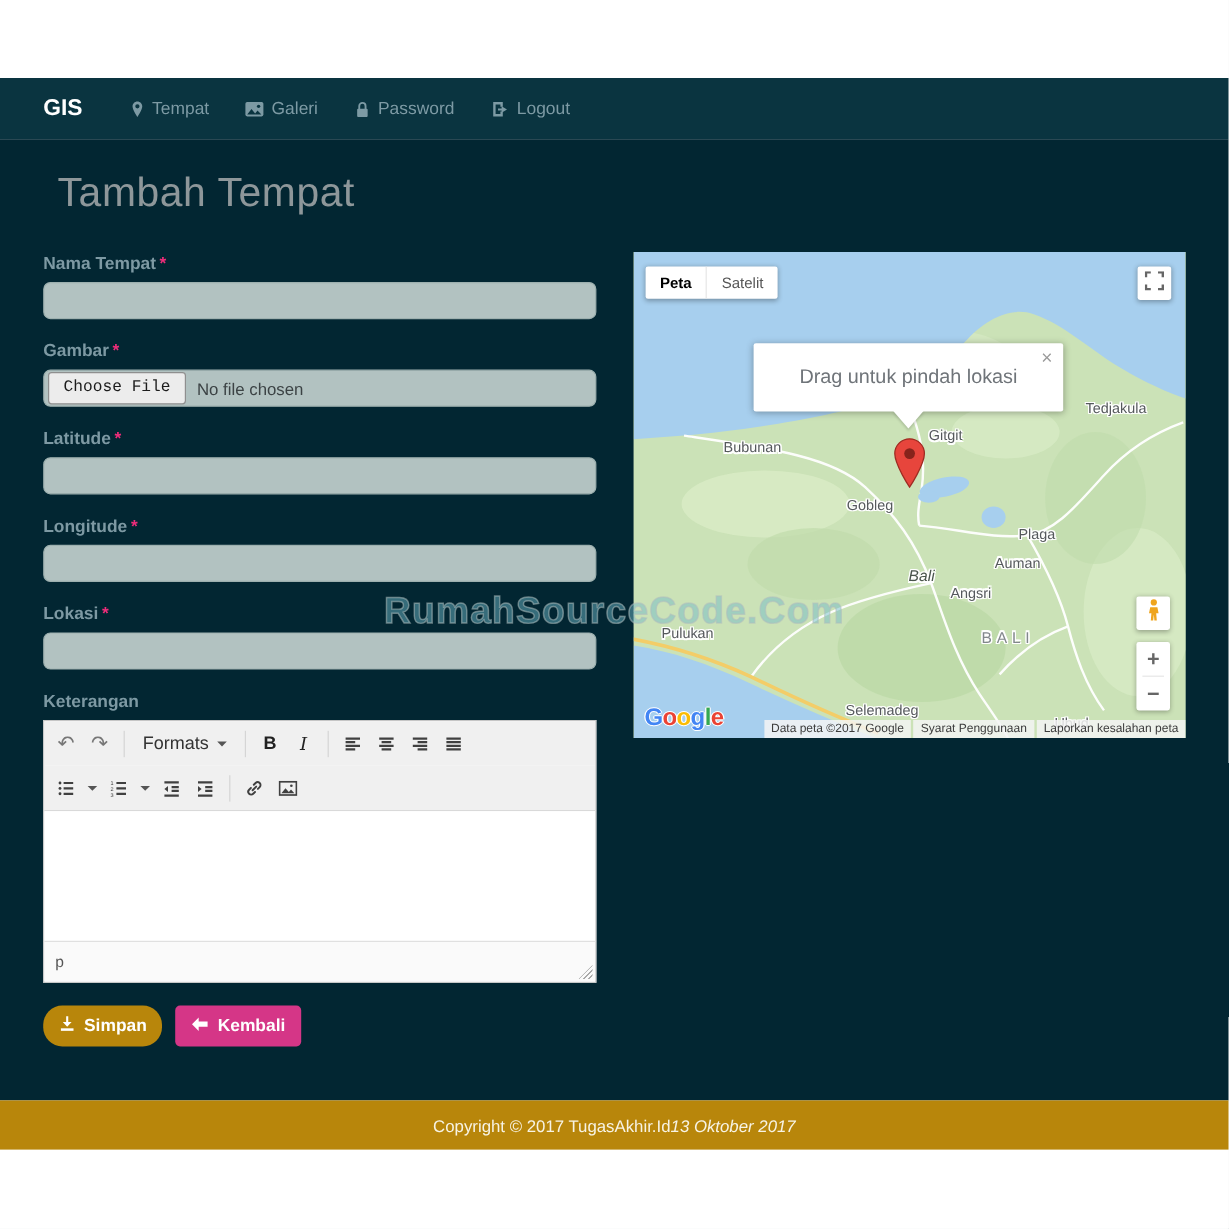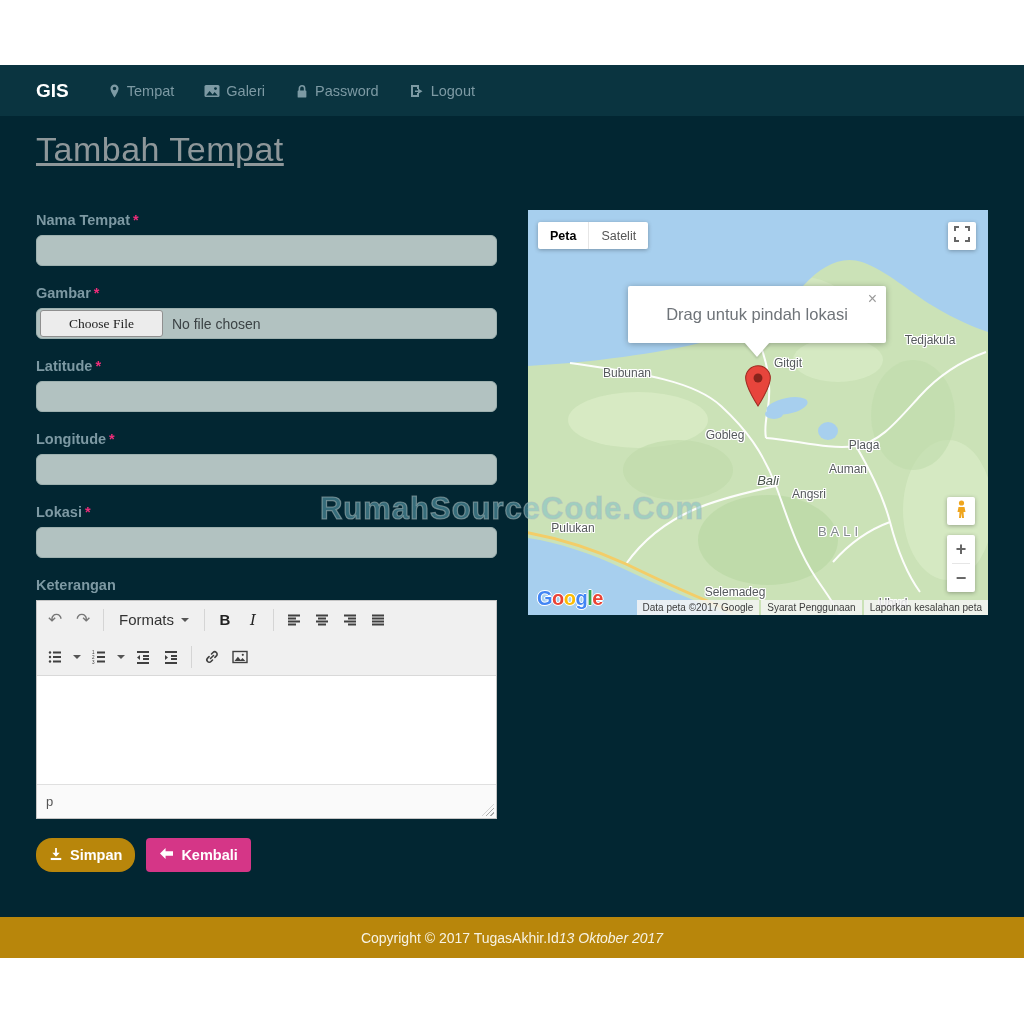--- a/index.html
+++ b/index.html
@@ -9,35 +9,35 @@
   
   .navbar{position:absolute;left:0;top:65px;width:1024px;height:51px;background:#0a3440;
           display:flex;align-items:center;padding:0 0 0 36px;box-sizing:border-box;}
   .brand{color:#ffffff;font-size:19px;font-weight:bold;margin-right:24px;cursor:pointer;}
   .nav-item{display:flex;align-items:center;gap:6px;color:#7d9aa4;font-size:14.5px;
             padding:0 15px;height:40px;cursor:pointer;}
   .nav-item svg{display:block;}
 
   
   .content{position:absolute;left:0;top:116px;width:1024px;height:801px;background:#022632;}
-  .page-title{position:absolute;left:36px;top:14px;margin:0;font-size:34px;font-weight:400;
-              color:#8e979a;letter-spacing:.5px;text-decoration:underline;}
+  .page-title{position:absolute;left:36px;top:14px;margin:12px;font-size:34px;font-weight:400;
+              color:#8e979a;letter-spacing:.5px;}
 
   .form-col{position:absolute;left:36px;top:96px;width:461px;}
   .form-group{margin-bottom:19px;}
   .form-label{display:block;font-size:14.5px;font-weight:bold;color:#7d99a3;margin-bottom:7px;}
   .req{color:#ee2d7a;margin-left:3px;}
   .text-input{width:100%;height:31px;box-sizing:border-box;background:#b2c2c1;
               border:1px solid #9db0af;border-radius:6px;padding:0 10px;font-size:14px;color:#222;}
   .file-wrap{width:100%;height:31px;box-sizing:border-box;background:#b2c2c1;
              border:1px solid #9db0af;border-radius:6px;display:flex;align-items:center;
              padding:0 8px 0 3px;cursor:pointer;}
-  .file-btn{height:25px;padding:0 28px;background:#ececec;border:1px solid #8f8f8f;
+  .file-btn{height:25px;padding:0 12px;background:#ececec;border:1px solid #8f8f8f;
             border-radius:3px;font-size:13.5px;color:#1c1c1c;display:flex;align-items:center;
-            margin-right:9px;font-family:Liberation Serif, serif;cursor:pointer;}
+            margin-right:9px;font-family:Liberation Mono, monospace;cursor:pointer;}
   .file-status{font-size:14px;color:#3c4345;}
 
   
   .editor{border:1px solid #c5c5c5;background:#fff;}
   .tb{background:#f0f0f0;padding:2px 4px;display:flex;align-items:center;height:33px;}
   .tb1{border-bottom:0;}
   .tb2{border-bottom:1px solid #d9d9d9;}
   .tbtn{min-width:26px;height:26px;border-radius:3px;display:flex;align-items:center;
         justify-content:center;color:#4f4f4f;cursor:pointer;margin:0 1px;}
   .tdiv{width:1px;height:22px;background:#d5d5d5;margin:0 6px;}
@@ -369,21 +369,21 @@
         </g>
         <path d="M-4,322 C30,328 63,338 98,354 C133,371 168,387 204,401" stroke="#f3cd68" stroke-width="3" fill="none"></path>
         <ellipse cx="259" cy="196" rx="21" ry="8" fill="#a7cfee" transform="rotate(-12 259 196)"></ellipse>
         <ellipse cx="246" cy="204" rx="9" ry="5" fill="#a7cfee"></ellipse>
         <ellipse cx="300" cy="221" rx="10" ry="9" fill="#a7cfee"></ellipse>
       </svg>
 
       <span class="map-label" style="left:402px;top:130px;">Tedjakula</span>
       <span class="map-label" style="left:99px;top:163px;">Bubunan</span>
       <span class="map-label" style="left:260px;top:153px;">Gitgit</span>
-      <span class="map-label" style="left:197px;top:225px;">Gobleg</span>
+      <span class="map-label" style="left:197px;top:211px;">Gobleg</span>
       <span class="map-label" style="left:336px;top:235px;">Plaga</span>
       <span class="map-label" style="left:320px;top:259px;">Auman</span>
       <span class="map-label lbl-italic" style="left:240px;top:270px;">Bali</span>
       <span class="map-label" style="left:281px;top:284px;">Angsri</span>
       <span class="map-label lbl-region" style="left:312px;top:321px;">BALI</span>
       <span class="map-label" style="left:45px;top:318px;">Pulukan</span>
       <span class="map-label" style="left:207px;top:382px;">Selemadeg</span>
       <span class="map-label" style="left:365px;top:393px;z-index:1;">Ubud</span>
 
       <div class="maptype">

